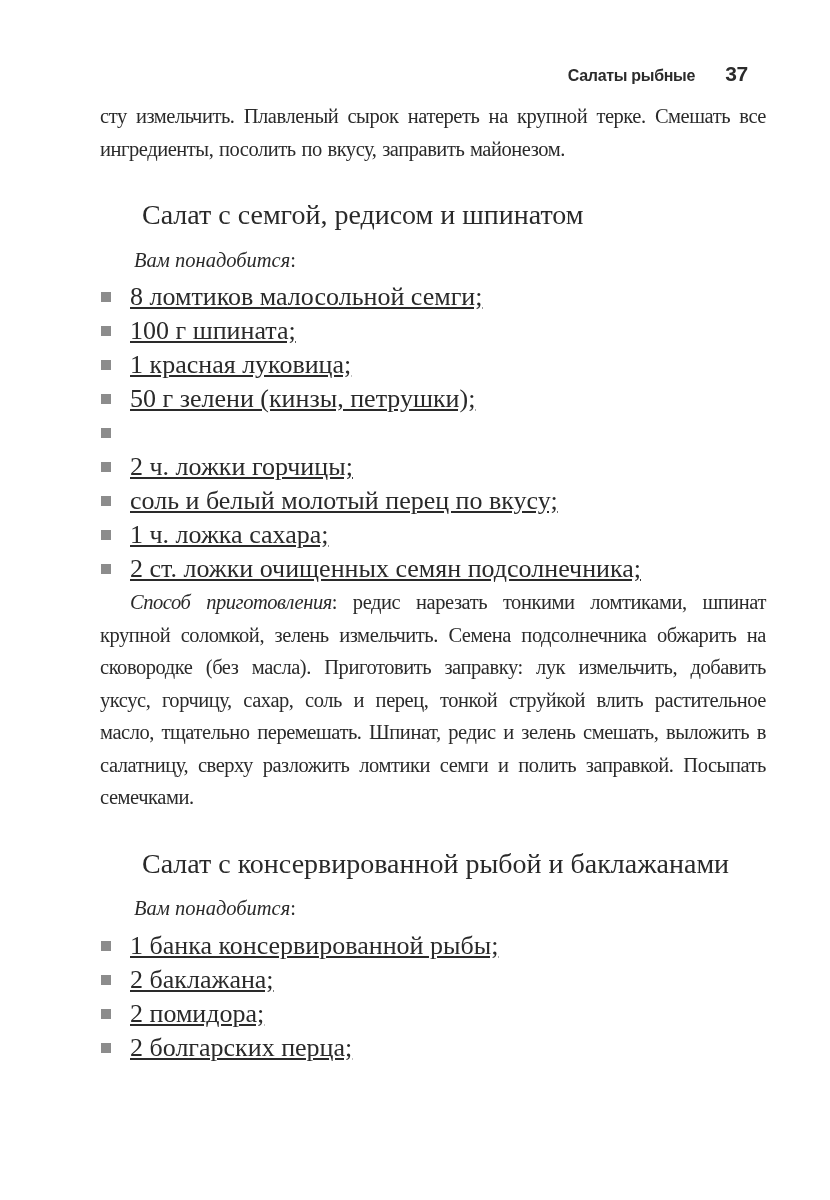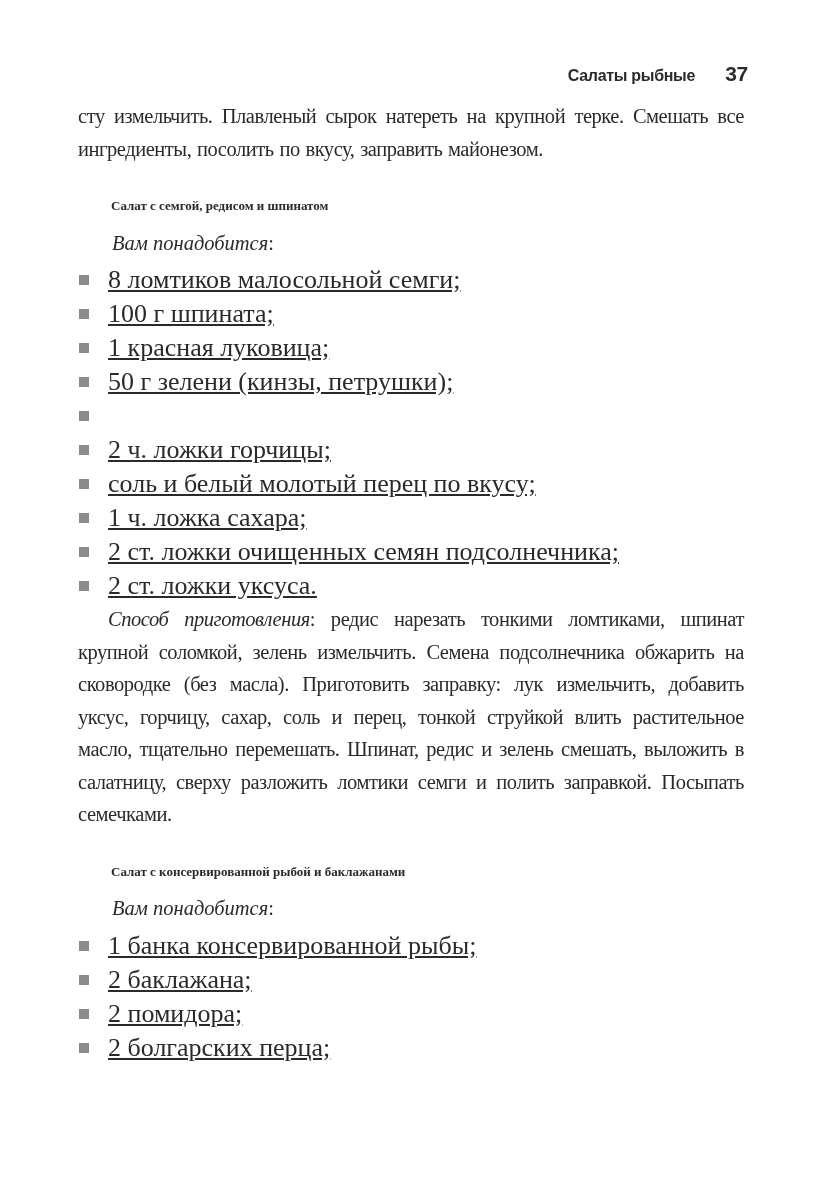--- a/index.html
+++ b/index.html
@@ -9,27 +9,27 @@
     font-family: "Liberation Serif", "DejaVu Serif", serif;
   }
   .running-head {
     position: absolute; top: 62px; right: 82px;
     font-family: "Liberation Sans", "DejaVu Sans", sans-serif;
     font-weight: bold; font-size: 16px; color: #2b2b2b;
     letter-spacing: -0.3px;
   }
   .running-head .page-num { margin-left: 26px; font-size: 21px; }
   .content {
-    position: absolute; left: 78px; top: 100px; width: 666px;
+    position: absolute; left: 100px; top: 100px; width: 666px;
     font-size: 20.5px; line-height: 32.5px;
   }
   .para { margin: 0; text-align: justify; text-align-last: left; }
   .para.indent { text-indent: 30px; }
   .heading {
-    margin: 3px; padding-left: 30px; font-weight: bold; font-size: 13px;
+    margin: 12px; padding-left: 30px; font-weight: normal; font-size: 28px;
   }
   .needs { margin: 4px; padding-left: 30px; font-style: italic; }
   ul.ingredients { list-style: none; margin: 0; padding: 0; }
   ul.ingredients li {
     position: relative; padding-left: 30px; height: 34px; line-height: 34px;
     white-space: nowrap; font-size: 26px; text-decoration: underline;
   }
   ul.ingredients li .bullet {
     position: absolute; left: 1px; top: 12px; width: 10px; height: 10px;
     background: #8c8c8c;
@@ -57,21 +57,20 @@
     <ul class="ingredients">
       <li><span class="bullet"></span><span>8 ломтиков малосольной семги;</span></li>
       <li><span class="bullet"></span><span>100 г шпината;</span></li>
       <li><span class="bullet"></span><span>1 красная луковица;</span></li>
       <li><span class="bullet"></span><span>50 г зелени (кинзы, петрушки);</span></li>
       <li><span class="bullet"></span></li>
       <li><span class="bullet"></span><span>2 ч. ложки горчицы;</span></li>
       <li><span class="bullet"></span><span>соль и белый молотый перец по вкусу;</span></li>
       <li><span class="bullet"></span><span>1 ч. ложка сахара;</span></li>
       <li><span class="bullet"></span><span>2 ст. ложки очищенных семян подсолнечника;</span></li>
-      <li><span class="bullet"></span><span>2 ст. ложки уксуса.</span></li>
     </ul>
     <p class="para indent narrow"><em>Способ приготовления</em><span>: редис нарезать тонкими ломтиками, шпинат крупной соломкой, зелень измельчить. Семена подсолнечника обжарить на сковородке (без масла). Приготовить заправку: лук измельчить, добавить уксус, горчицу, сахар, соль и перец, тонкой струйкой влить растительное масло, тщательно перемешать. Шпинат, редис и зелень смешать, выложить в салатницу, сверху разложить ломтики семги и полить заправкой. Посыпать семечками.</span></p>
   </section>
 
   <div class="gap-s"></div>
 
   <section>
     <p class="heading">Салат с консервированной рыбой и баклажанами</p>
     <p class="needs"><span>Вам понадобится</span><span style="font-style:normal">:</span></p>
     <ul class="ingredients">

